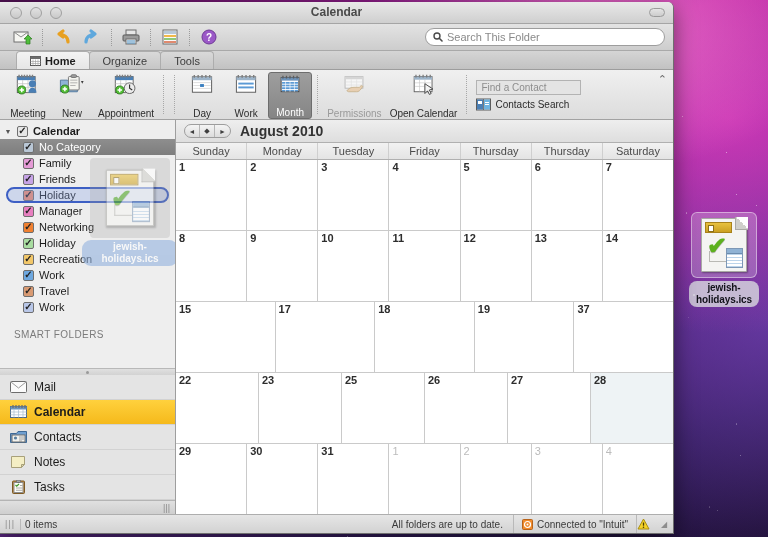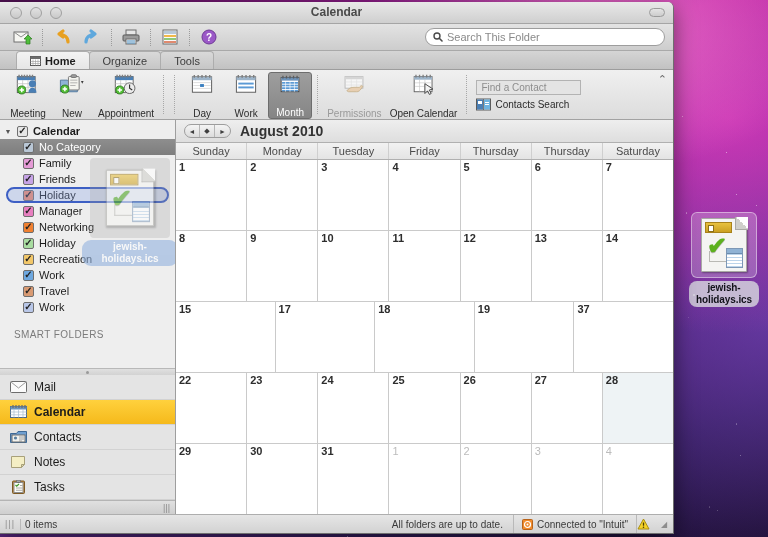--- a/index.html
+++ b/index.html
@@ -847,21 +847,20 @@
         <div class="wk">
           <div class="cell"><span class="dn">15</span></div>
           <div class="cell"><span class="dn">17</span></div>
           <div class="cell"><span class="dn">18</span></div>
           <div class="cell"><span class="dn">19</span></div>
           <div class="cell"><span class="dn">37</span></div>
         </div>
         <div class="wk">
           <div class="cell"><span class="dn">22</span></div>
           <div class="cell"><span class="dn">23</span></div>
-          <div class="cell"><span class="dn">24</span></div>
           <div class="cell"><span class="dn">25</span></div>
           <div class="cell"><span class="dn">26</span></div>
           <div class="cell"><span class="dn">27</span></div>
           <div class="cell today"><span class="dn">28</span></div>
         </div>
         <div class="wk">
           <div class="cell"><span class="dn">29</span></div>
           <div class="cell"><span class="dn">30</span></div>
           <div class="cell"><span class="dn">31</span></div>
           <div class="cell other"><span class="dn">1</span></div>

